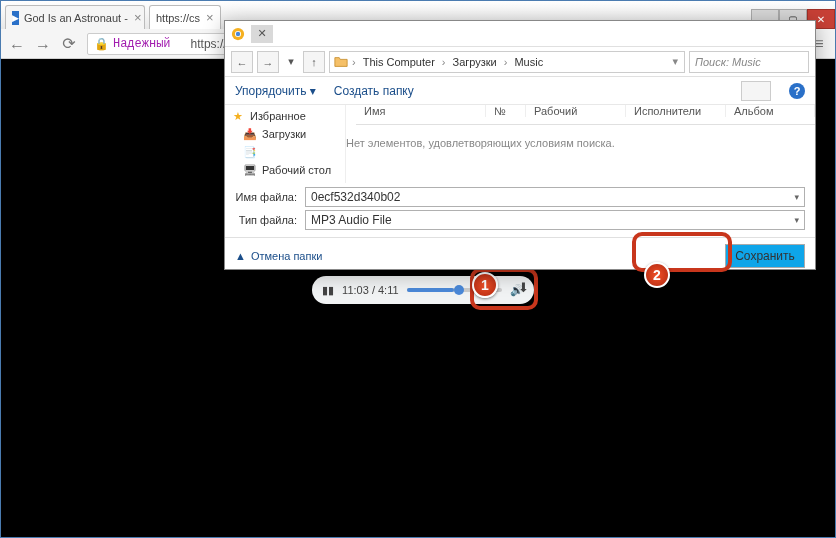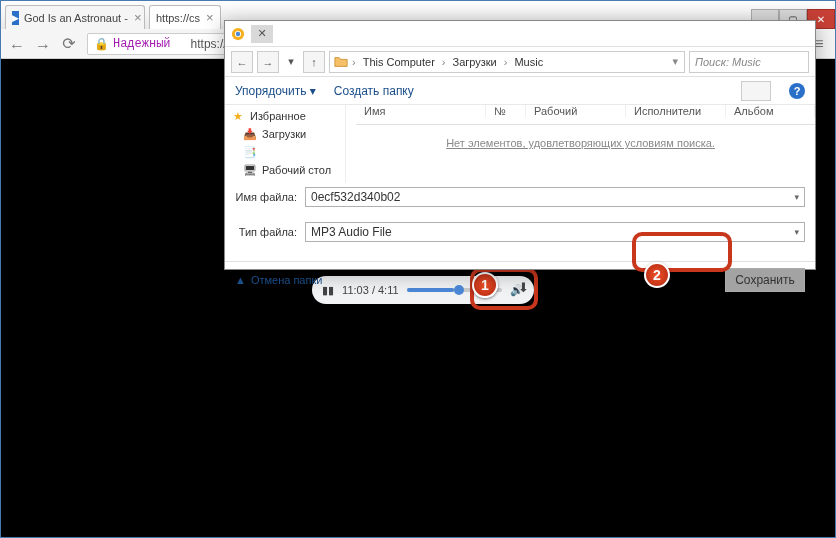--- a/index.html
+++ b/index.html
@@ -57,32 +57,32 @@
 
 .dlg-body { height: 78px; display: flex; }
 .sidebar { width: 120px; padding: 2px 6px; }
 .sidebar-item { display: flex; align-items: center; gap: 5px; padding: 2px 0; font-size: 11px; color: #333; }
 .star-icon { color: #f5b020; }
 .sidebar-icon { width: 14px; height: 14px; display: inline-flex; align-items: center; justify-content: center; }
 
 .file-area { flex: 1; border-left: 1px solid #eee; }
 .file-headers { height: 20px; display: flex; align-items: flex-start; border-bottom: 1px solid #e0e0e0; font-size: 11px; color: #555; margin-left: 10px; }
 .file-headers > div { padding: 0 8px; border-right: 1px solid #eee; }
-.empty-msg { text-align: center; color: #888; font-size: 11px; padding: 12px 0; text-decoration: underline; }
+.empty-msg { text-align: left; color: #888; font-size: 11px; padding: 12px 0; }
 
 .dlg-fields { padding: 4px 10px; }
-.field-row { display: flex; align-items: center; margin-bottom: 15px; }
+.field-row { display: flex; align-items: center; margin-bottom: 3px; }
 .field-label { width: 70px; text-align: right; padding-right: 8px; font-size: 11px; color: #333; }
 .field-input { flex: 1; height: 20px; border: 1px solid #b0b0b0; padding: 0 5px; font-size: 12px; display: flex; align-items: center; justify-content: space-between; }
 .field-input .dd { color: #666; font-size: 9px; }
 
 .dlg-footer { height: 36px; display: flex; align-items: center; padding: 0 10px; gap: 8px; border-top: 1px solid #e0e0e0; }
 .hide-folders { display: flex; align-items: center; gap: 5px; font-size: 11px; color: #1b4e8a; }
 .dlg-footer .spacer { flex: 1; }
-.dlg-btn { width: 80px; height: 24px; border: 1px solid #aaa; background: #a3a3a3; font-size: 12px; display: flex; align-items: center; justify-content: center; }
+.dlg-btn { width: 80px; height: 24px; border: 1px solid #aaa; background: #0ea5e9; font-size: 12px; display: flex; align-items: center; justify-content: center; }
 
 .save-highlight { position: absolute; left: 632px; top: 232px; width: 100px; height: 40px; border: 4px solid #c8361c; border-radius: 10px; z-index: 10; }
 </style>
 </head>
 <body>
 
 <div class="browser-window">
 
   <div class="titlebar">
     <div class="tab">

